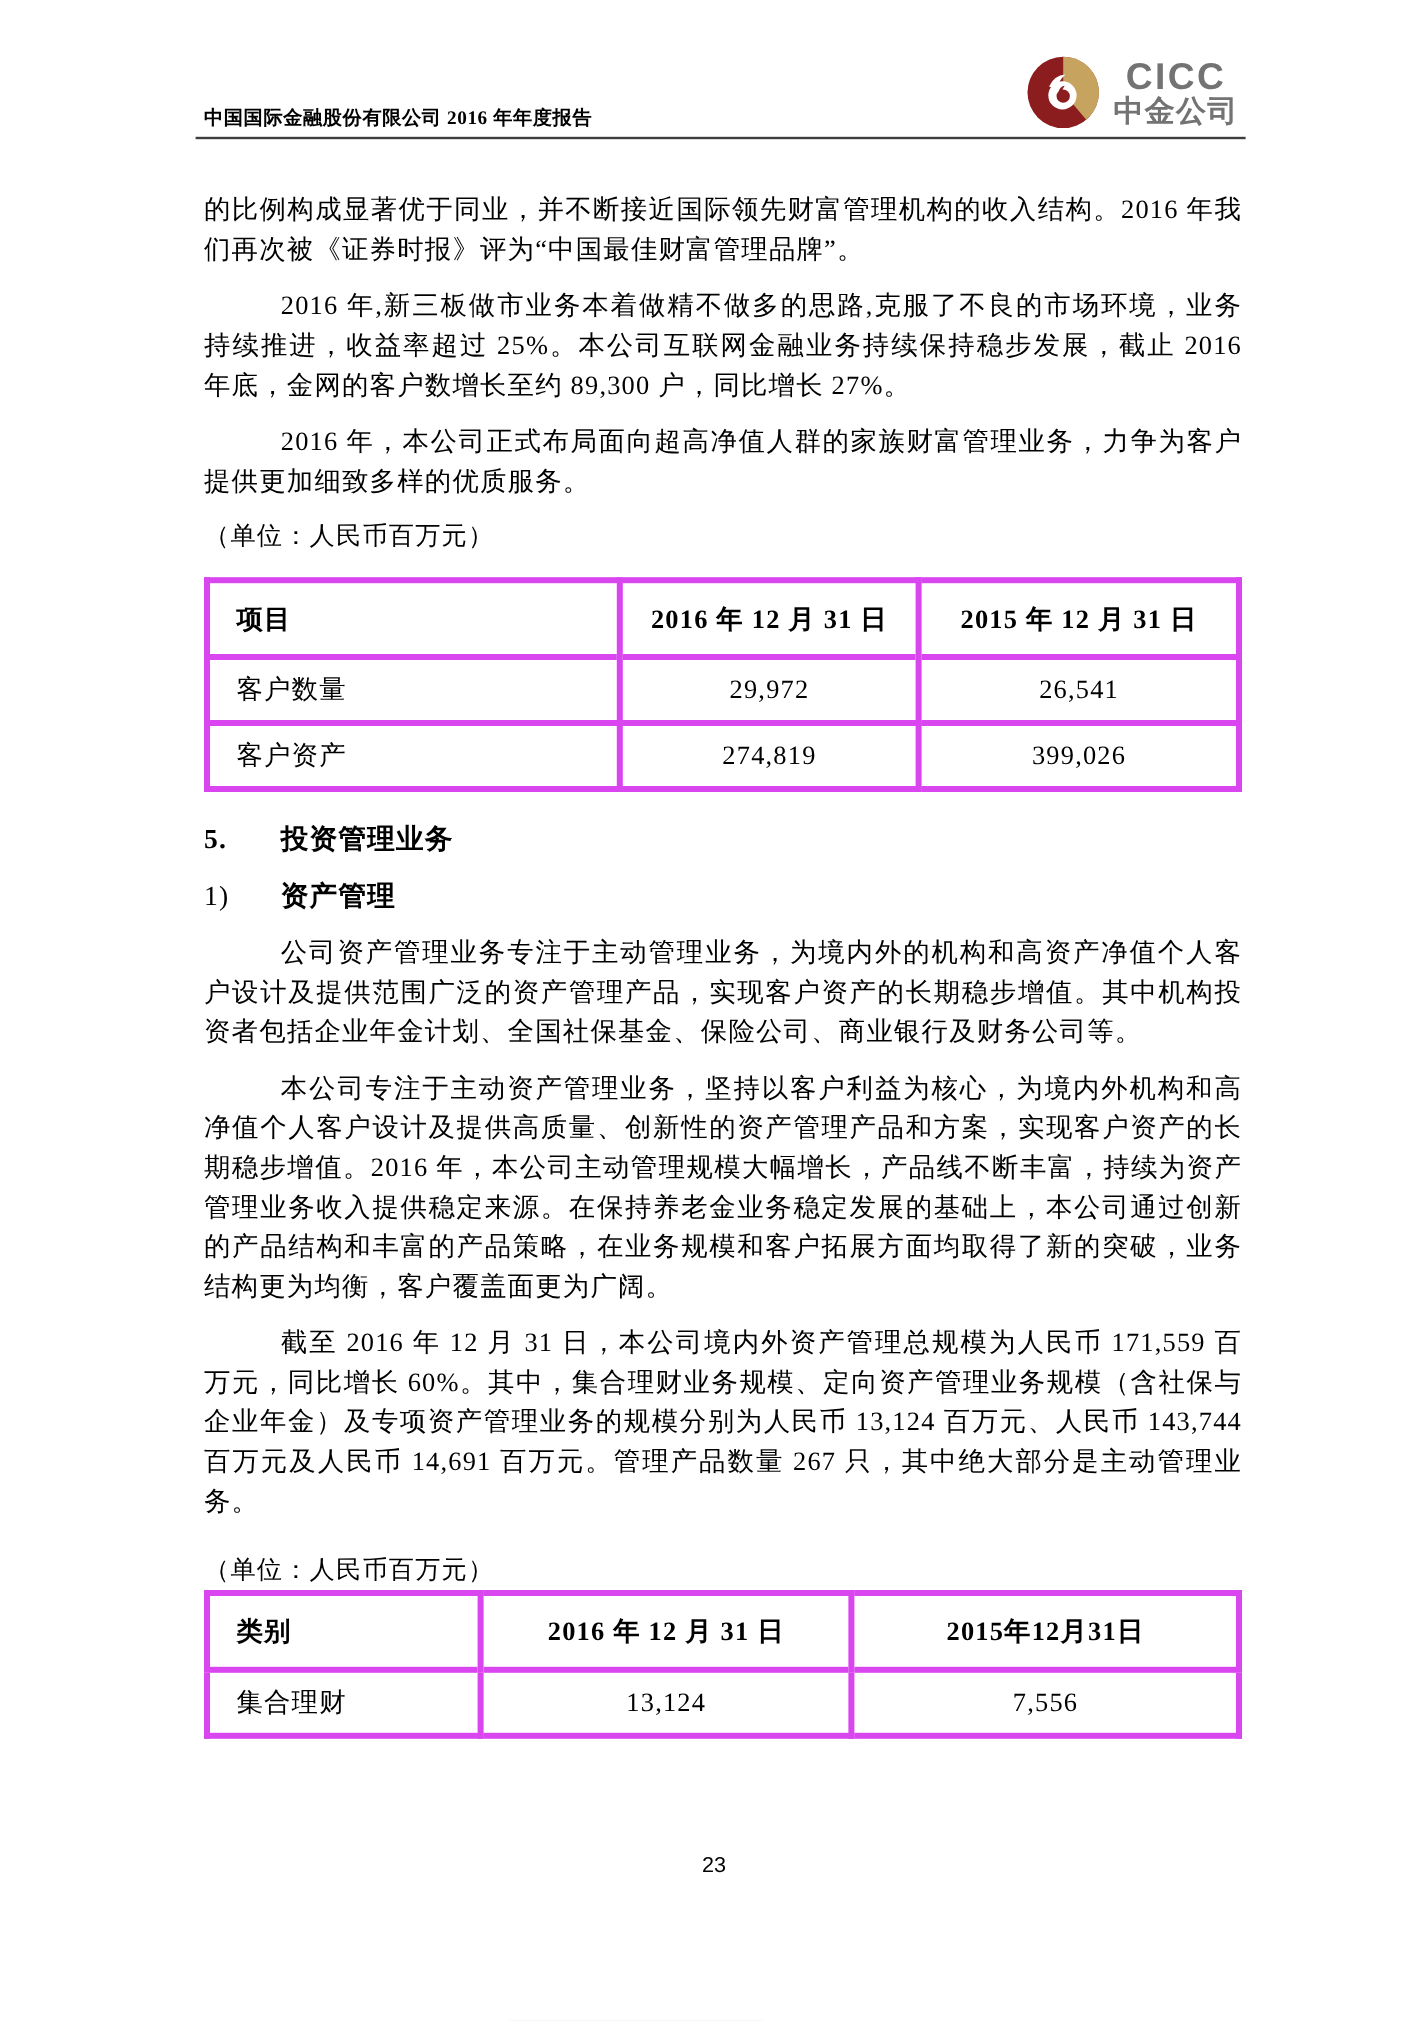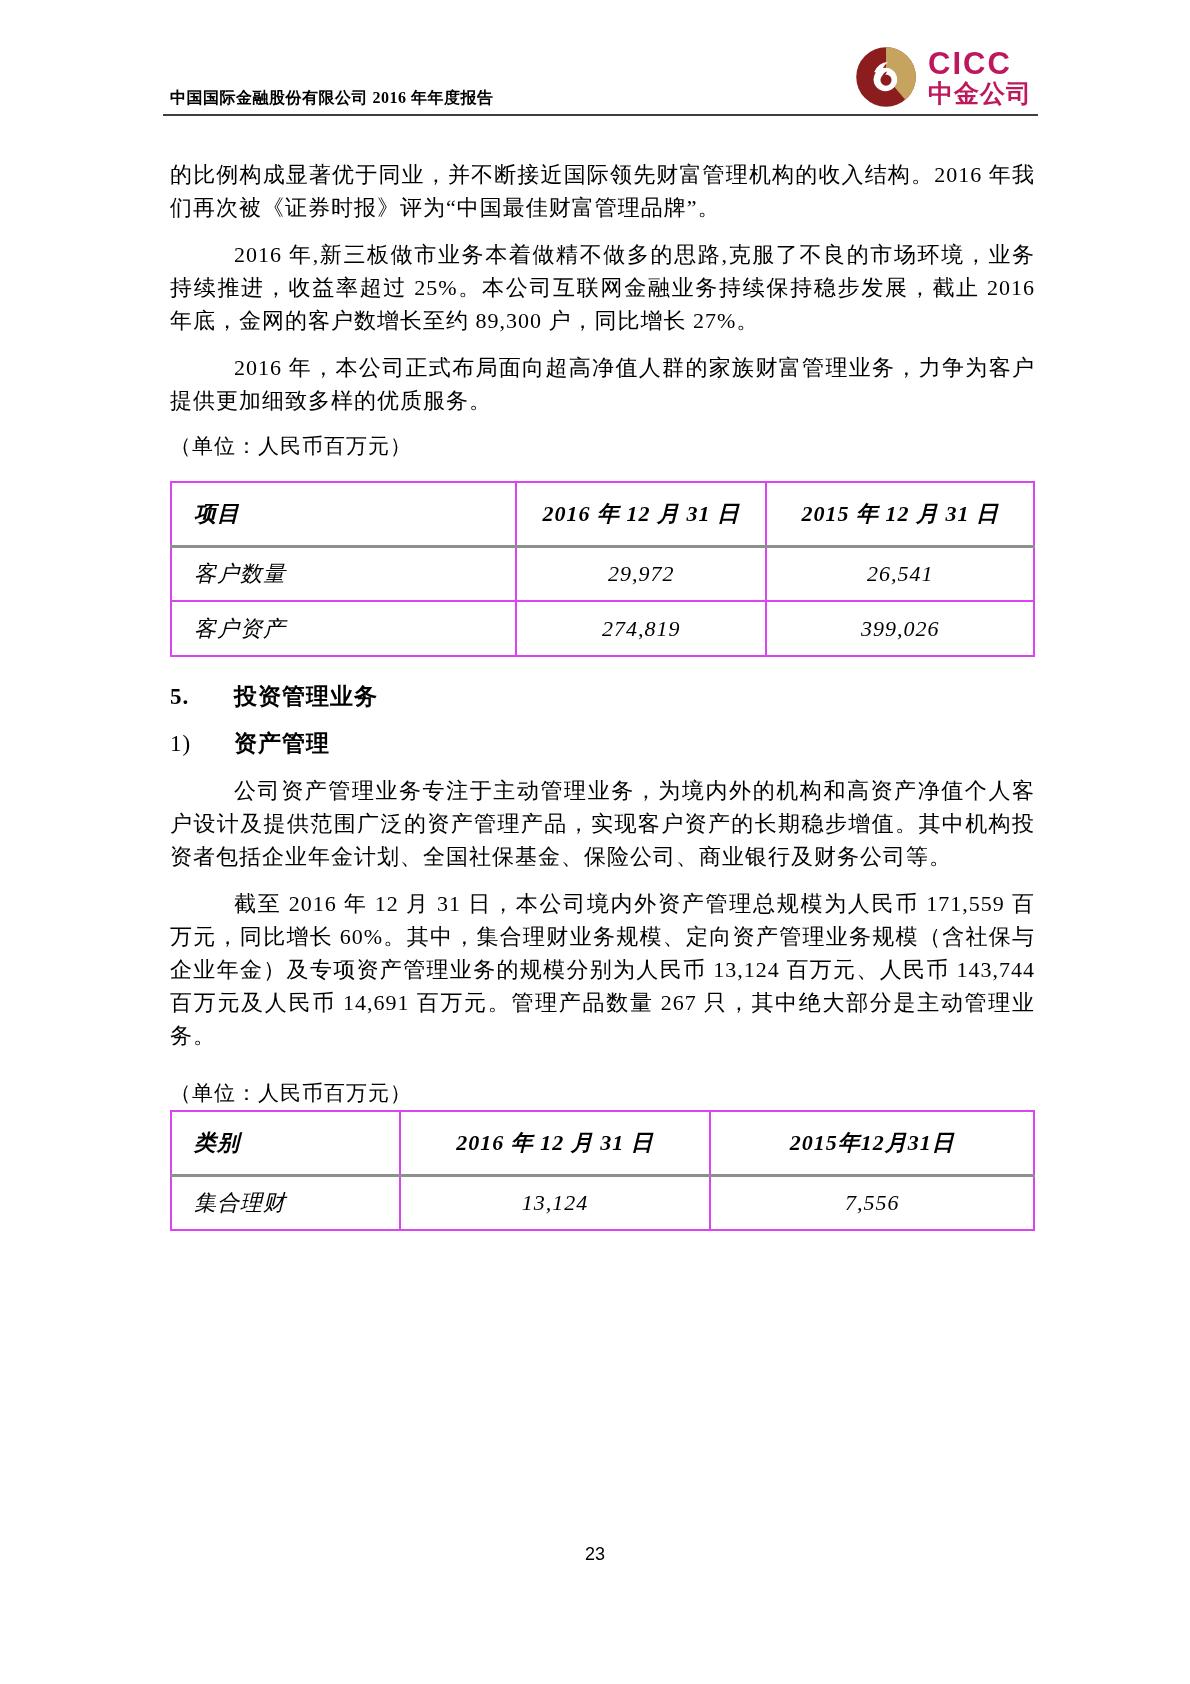--- a/index.html
+++ b/index.html
@@ -46,21 +46,21 @@
     text-align:left; padding-right:26px;
     height:30px; line-height:30px;
   }
   .unit-note.first { margin-top:0; margin-bottom:12px; }
   .unit-note.second { margin-top:26px; margin-bottom:2px; }
   
   table.tbl {
     width:100%; border-collapse:collapse; table-layout:fixed;
     font-size:22px; letter-spacing:1px;
   }
-  table.tbl th, table.tbl td { border:2px solid #d946ef; vertical-align:middle;font-style:italic; }
+  table.tbl th, table.tbl td { border:5px solid #d946ef; vertical-align:middle; }
   table.tbl thead th {
     height:64px; font-weight:bold; text-align:center;
     border-bottom:3px solid #8f8f8f;
   }
   table.tbl td { height:55px; text-align:center; }
   table.tbl .label-cell { text-align:left; padding-left:22px; }
   .t1 { margin-top:20px; }
   .t1 .c1 { width:40%; } .t1 .c2 { width:29%; } .t1 .c3 { width:31%; }
   .t2 .c1 { width:26.5%; } .t2 .c2 { width:36%; } .t2 .c3 { width:37.5%;margin-left:28px; }
   
@@ -88,21 +88,21 @@
 
   <div class="logo-wrap">
     <svg class="logo-mark" viewBox="0 0 100 100" xmlns="http://www.w3.org/2000/svg">
       <circle cx="50" cy="50" r="48" fill="#8C1D1E"></circle>
       <path d="M50 50 L50 2 A48 48 0 0 1 81 86.7 Z" fill="#C6A35F"></path>
       <circle cx="49" cy="54" r="19" fill="#ffffff"></circle>
       <path d="M31 42 Q38 27 53 26 Q44 34 41 46 Z" fill="#ffffff"></path>
       <circle cx="50" cy="55" r="9" fill="#8C1D1E"></circle>
       <path d="M44 48 Q46 42 52 41 Q48 46 48 51 Z" fill="#8C1D1E"></path>
     </svg>
-    <div class="logo-text" style="color:#be185d;">
+    <div class="logo-text" style="color:#737373;align-items:center;">
       <span class="logo-en">CICC</span>
       <span class="logo-zh">中金公司</span>
     </div>
   </div>
 
   <div class="header-rule"></div>
 
   <div class="content">
 
     <p class="para mb14">的比例构成显著优于同业，并不断接近国际领先财富管理机构的收入结构。2016 年我们再次被《证券时报》评为“中国最佳财富管理品牌”。</p>
@@ -140,20 +140,21 @@
       <span>投资管理业务</span>
     </div>
 
     <div class="sec-heading h-sub">
       <span class="no">1)</span>
       <span>资产管理</span>
     </div>
 
     <p class="para indent mb14">公司资产管理业务专注于主动管理业务，为境内外的机构和高资产净值个人客户设计及提供范围广泛的资产管理产品，实现客户资产的长期稳步增值。其中机构投资者包括企业年金计划、全国社保基金、保险公司、商业银行及财务公司等。</p>
 
+    <p class="para indent mb14">本公司专注于主动资产管理业务，坚持以客户利益为核心，为境内外机构和高净值个人客户设计及提供高质量、创新性的资产管理产品和方案，实现客户资产的长期稳步增值。2016 年，本公司主动管理规模大幅增长，产品线不断丰富，持续为资产管理业务收入提供稳定来源。在保持养老金业务稳定发展的基础上，本公司通过创新的产品结构和丰富的产品策略，在业务规模和客户拓展方面均取得了新的突破，业务结构更为均衡，客户覆盖面更为广阔。</p>
 
     <p class="para indent">截至 2016 年 12 月 31 日，本公司境内外资产管理总规模为人民币 171,559 百万元，同比增长 60%。其中，集合理财业务规模、定向资产管理业务规模（含社保与企业年金）及专项资产管理业务的规模分别为人民币 13,124 百万元、人民币 143,744 百万元及人民币 14,691 百万元。管理产品数量 267 只，其中绝大部分是主动管理业务。</p>
 
     <div class="unit-note second">（单位：人民币百万元）</div>
 
     <table class="tbl t2">
       <thead>
         <tr>
           <th class="c1 label-cell">类别</th>
           <th class="c2">2016 年 12 月 31 日</th>

